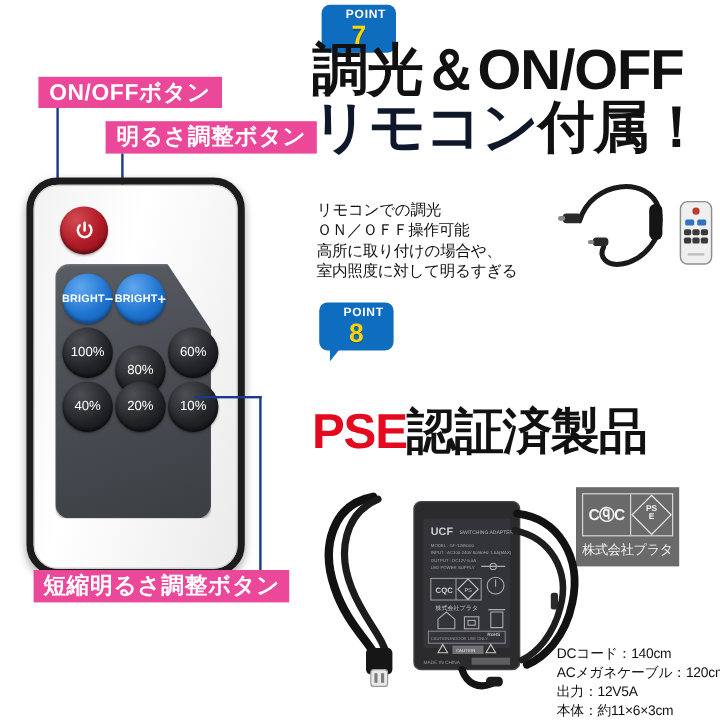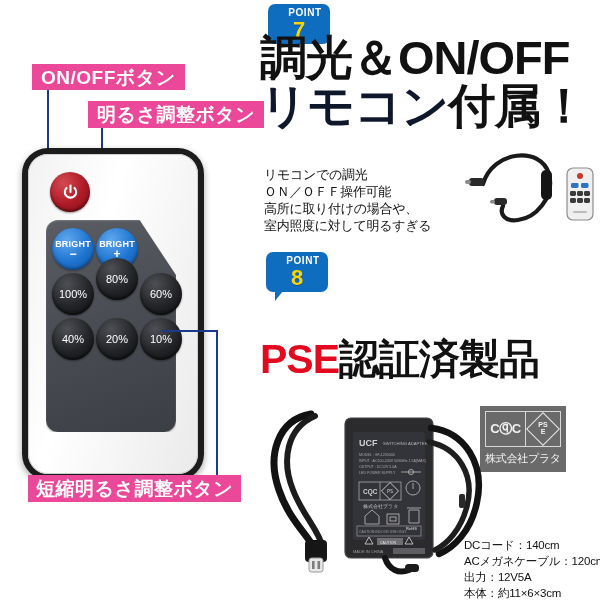--- a/index.html
+++ b/index.html
@@ -76,21 +76,21 @@
     width:130px;height:212px;
     background:linear-gradient(160deg,#5a5d63 0%,#4a4d53 45%,#3b3e43 100%);
     border-radius:12px;
     box-shadow:inset 0 1px 2px rgba(255,255,255,.18),0 1px 2px rgba(0,0,0,.35);
     
     clip-path:polygon(0 0, 72% 0, 100% 26%, 100% 100%, 0 100%);
   }
   .key{
     position:absolute;
     border-radius:50%;
-    display:flex;flex-direction:column;
+    display:flex;flex-direction:row;
     align-items:center;justify-content:center;
     color:#ffffff;
     line-height:1;
     text-align:center;
   }
   .key-blue{
     width:42px;height:42px;
     background:radial-gradient(circle at 36% 28%,#5fa7ee 0%,#1f74d0 55%,#0e55a6 100%);
     box-shadow:inset 0 -2px 3px rgba(0,0,0,.35),0 1px 2px rgba(0,0,0,.35);
   }
@@ -248,21 +248,21 @@
     <div class="key key-blue" style="left:24px;top:74px;">
       <span class="k1">BRIGHT</span>
       <span class="k2">−</span>
     </div>
     <div class="key key-blue" style="left:68px;top:74px;">
       <span class="k1">BRIGHT</span>
       <span class="k2">+</span>
     </div>
 
     <div class="key key-dark" style="left:24px;top:119px;">100%</div>
-    <div class="key key-dark" style="left:68px;top:104px;">80%</div>
+    <div class="key key-dark" style="left:68px;top:134px;">80%</div>
     <div class="key key-dark" style="left:112px;top:119px;">60%</div>
     <div class="key key-dark" style="left:24px;top:164px;">40%</div>
     <div class="key key-dark" style="left:68px;top:164px;">20%</div>
     <div class="key key-dark" style="left:112px;top:164px;">10%</div>
 
   </div>
 
   <div class="leader" style="left:162px;top:330px;width:56px;height:2px;"></div>
   <div class="leader" style="left:216px;top:330px;width:2px;height:152px;"></div>
   <div class="leader" style="left:196px;top:480px;width:22px;height:2px;"></div>

